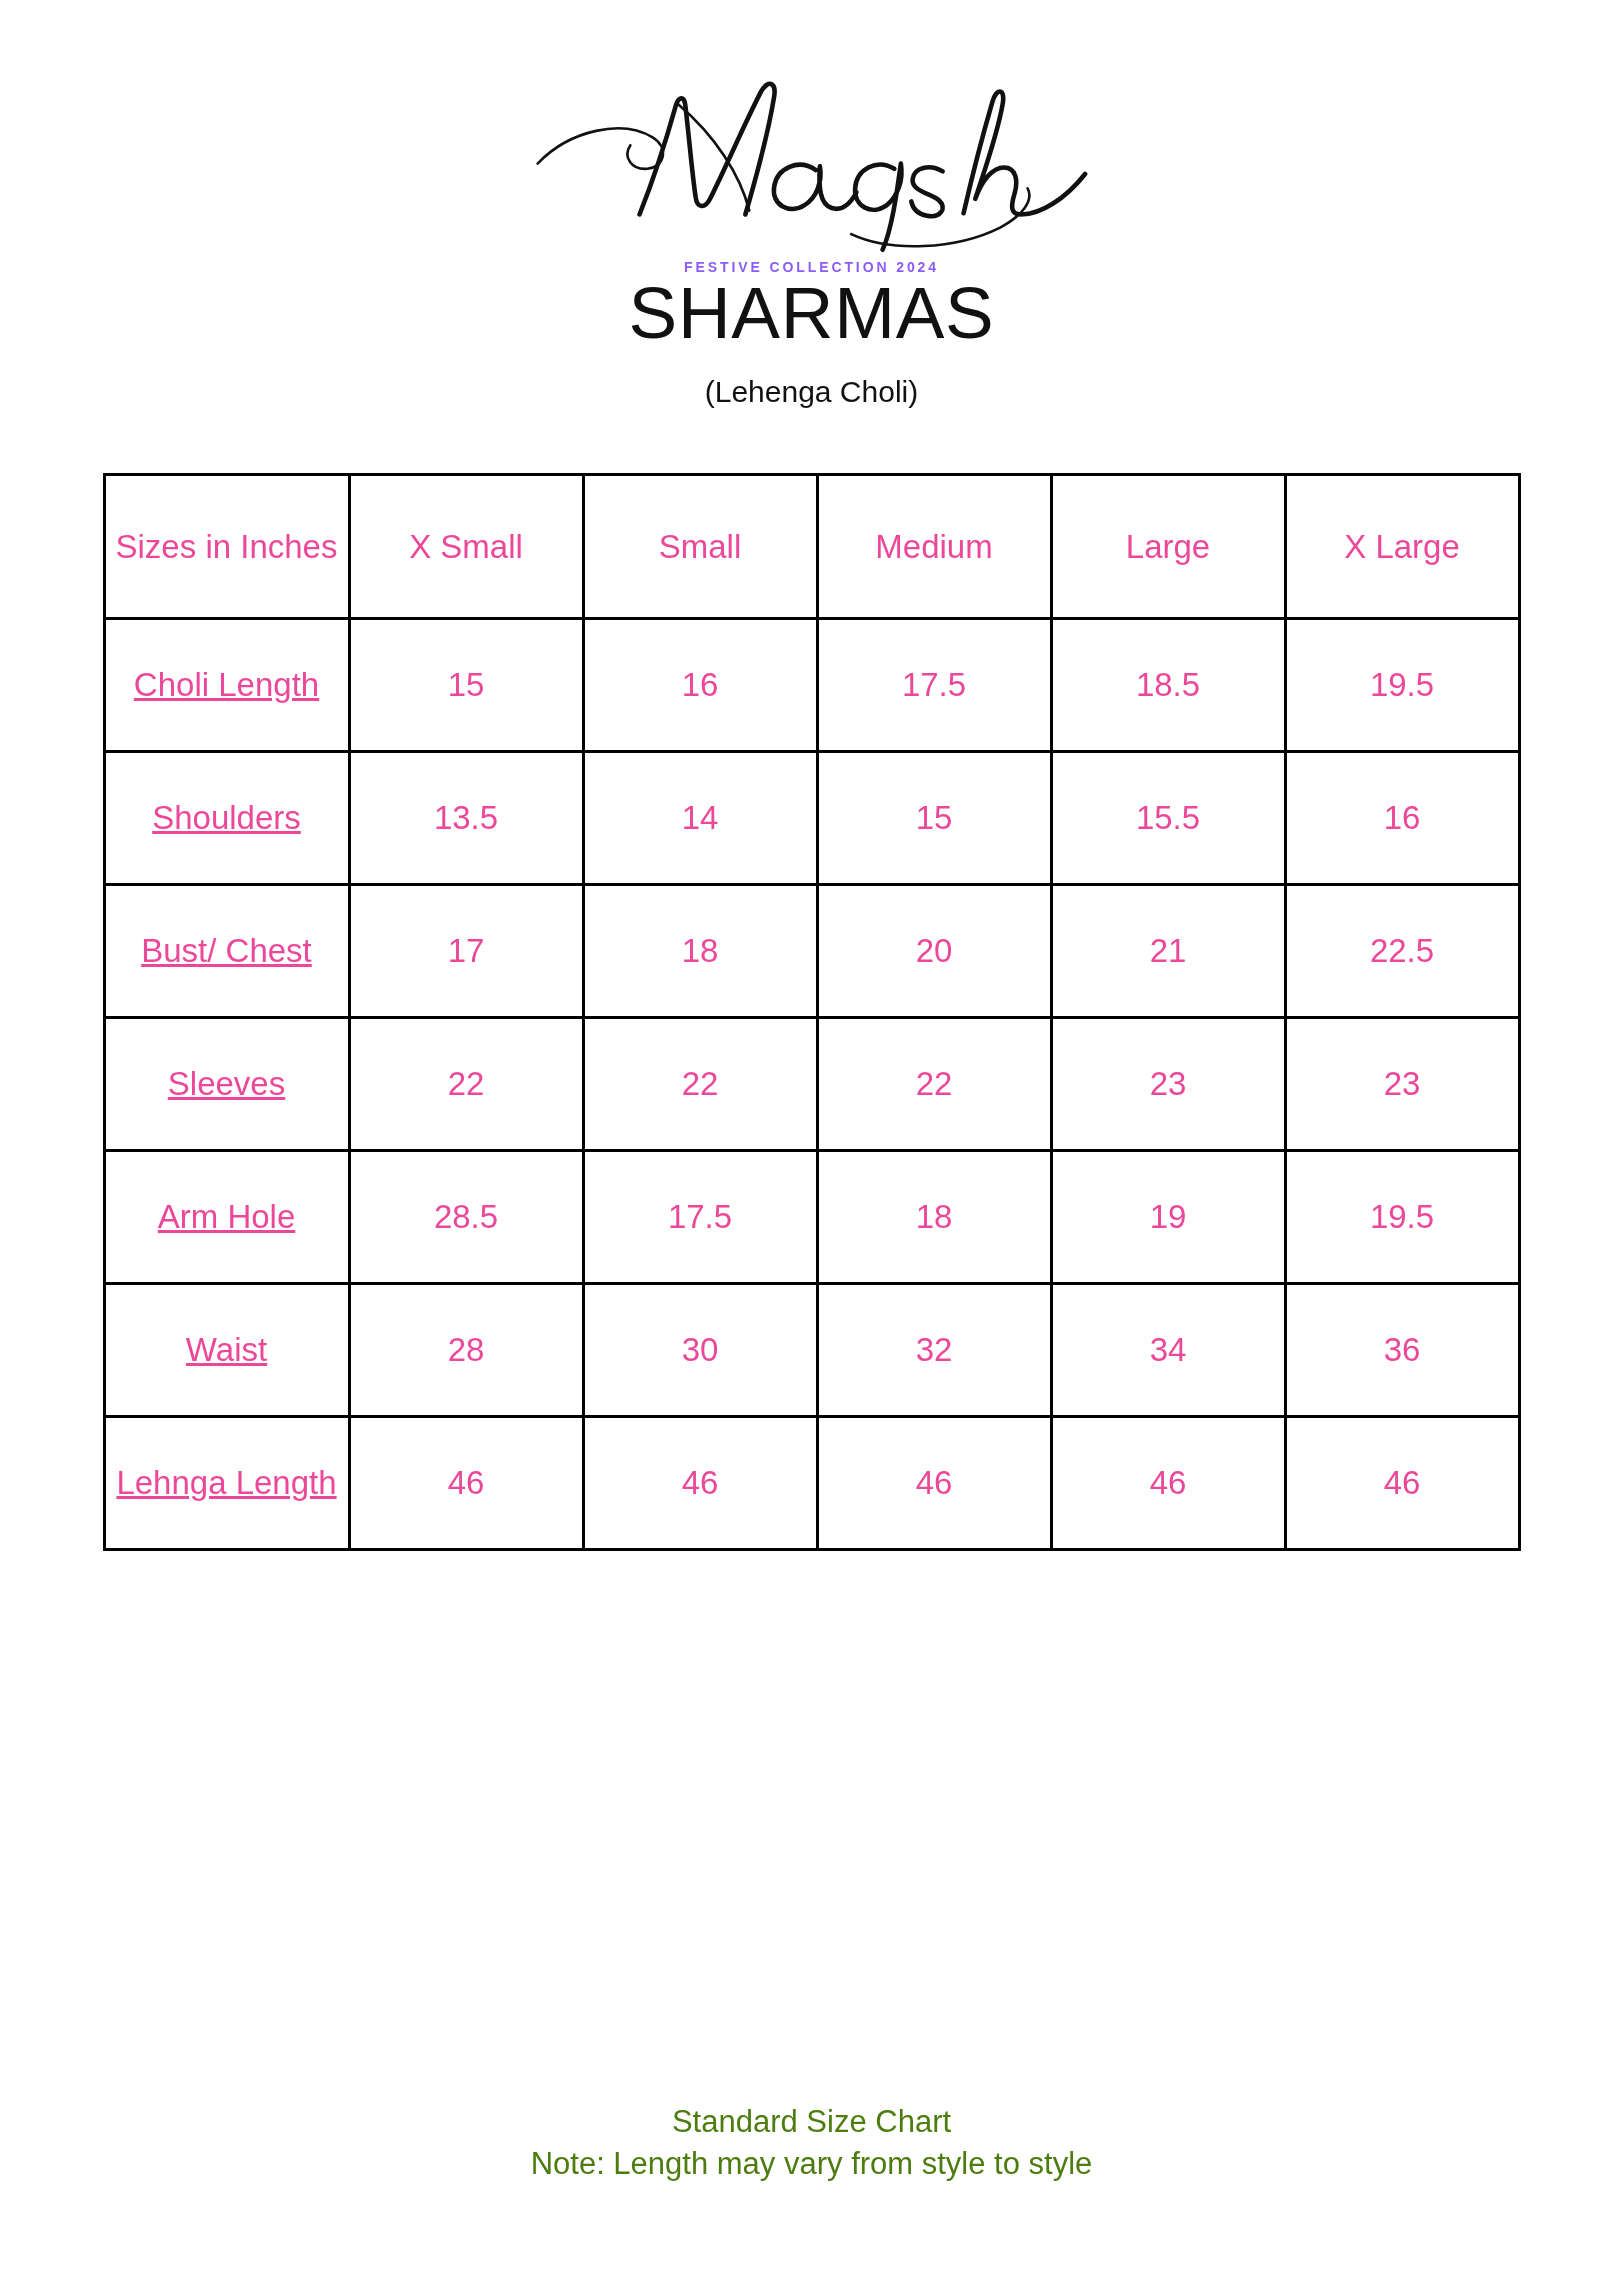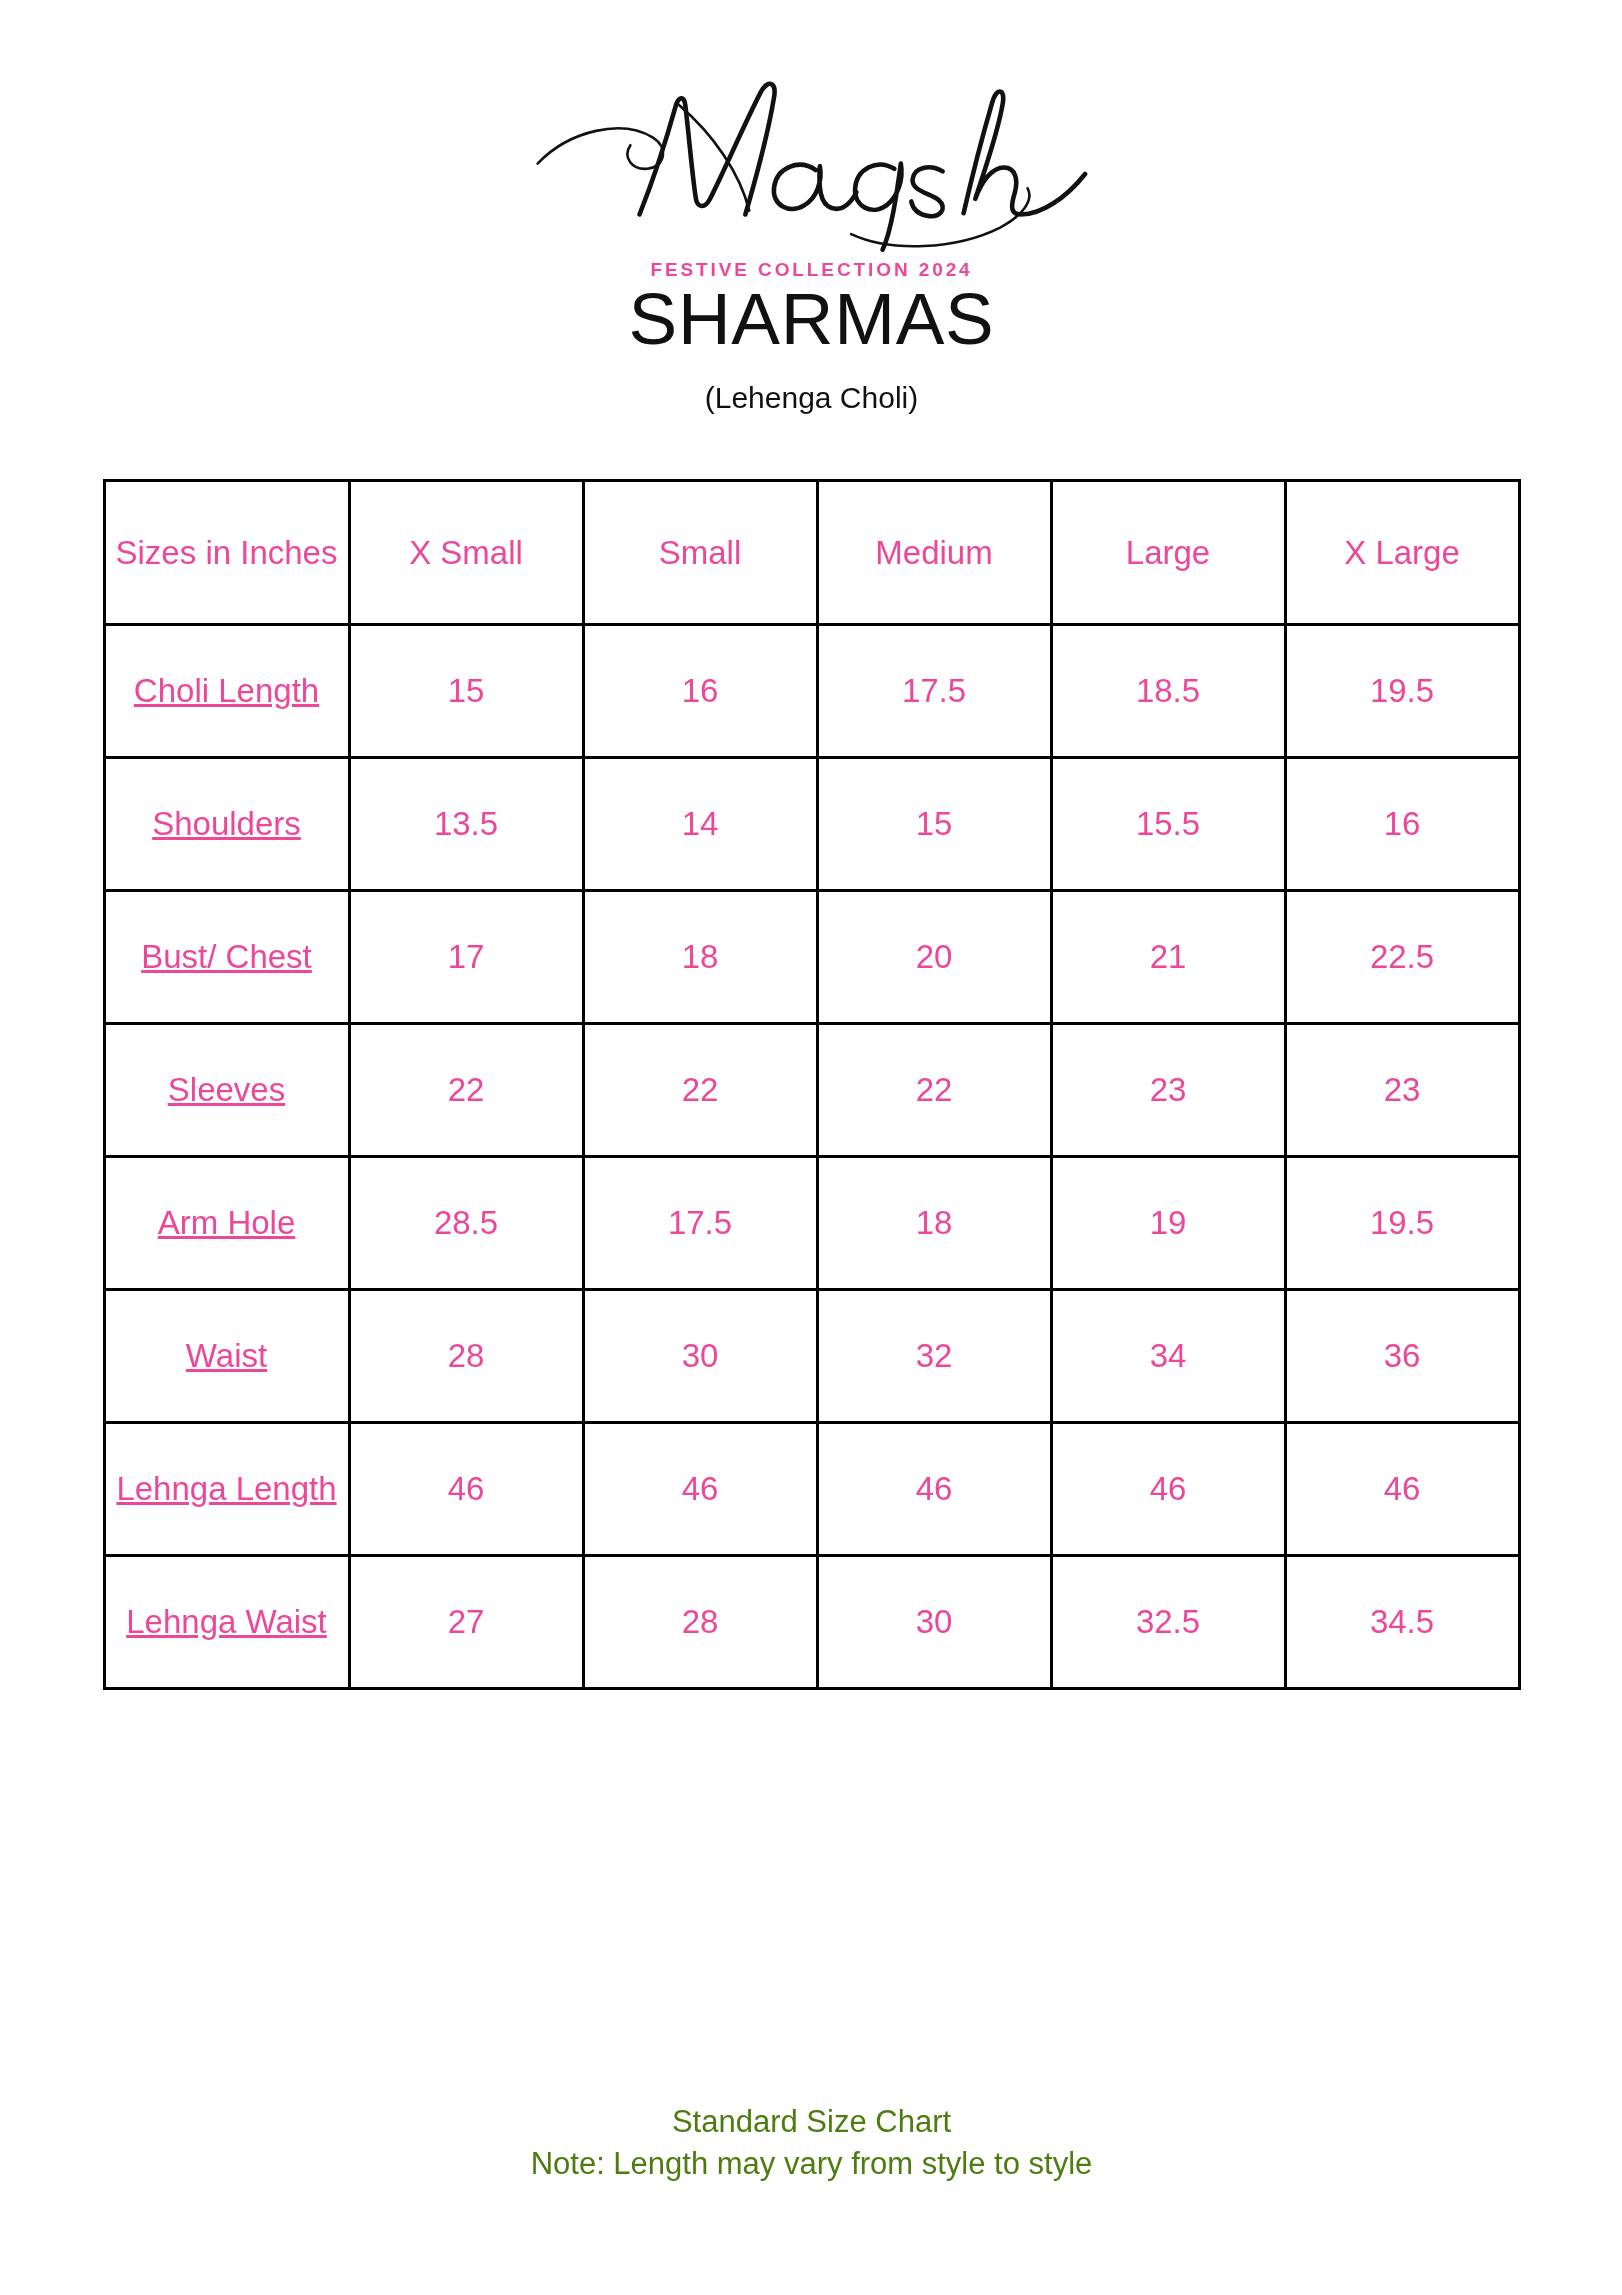--- a/index.html
+++ b/index.html
@@ -34,25 +34,25 @@
     flex-direction: column;
     align-items: center;
   }
   .brand-script {
     width: 576px;
     height: 196px;
     display: block;
   }
   .brand-sub {
     margin-top: 3.9px;
-    font-size: 19px;
+    font-size: 14px;
     letter-spacing: 2.9px;
     font-weight: bold;
     font-family: "Liberation Sans", sans-serif;
-    color: #ec4899;
+    color: #8b5cf6;
   }
 
   
   .doc-title {
     font-size: 73px;
     font-weight: normal;
     letter-spacing: 0.7px;
     font-family: "Liberation Sans", sans-serif;
     color: #111111;
     line-height: 1.05;
@@ -220,28 +220,20 @@
           <td>36</td>
         </tr>
         <tr>
           <th>Lehnga Length</th>
           <td>46</td>
           <td>46</td>
           <td>46</td>
           <td>46</td>
           <td>46</td>
         </tr>
-        <tr>
-          <th>Lehnga Waist</th>
-          <td>27</td>
-          <td>28</td>
-          <td>30</td>
-          <td>32.5</td>
-          <td>34.5</td>
-        </tr>
       </tbody>
     </table>
   </div>
 
   <div class="footer">
     <div>Standard Size Chart</div>
     <div>Note: Length may vary from style to style</div>
   </div>
 
 </div>

